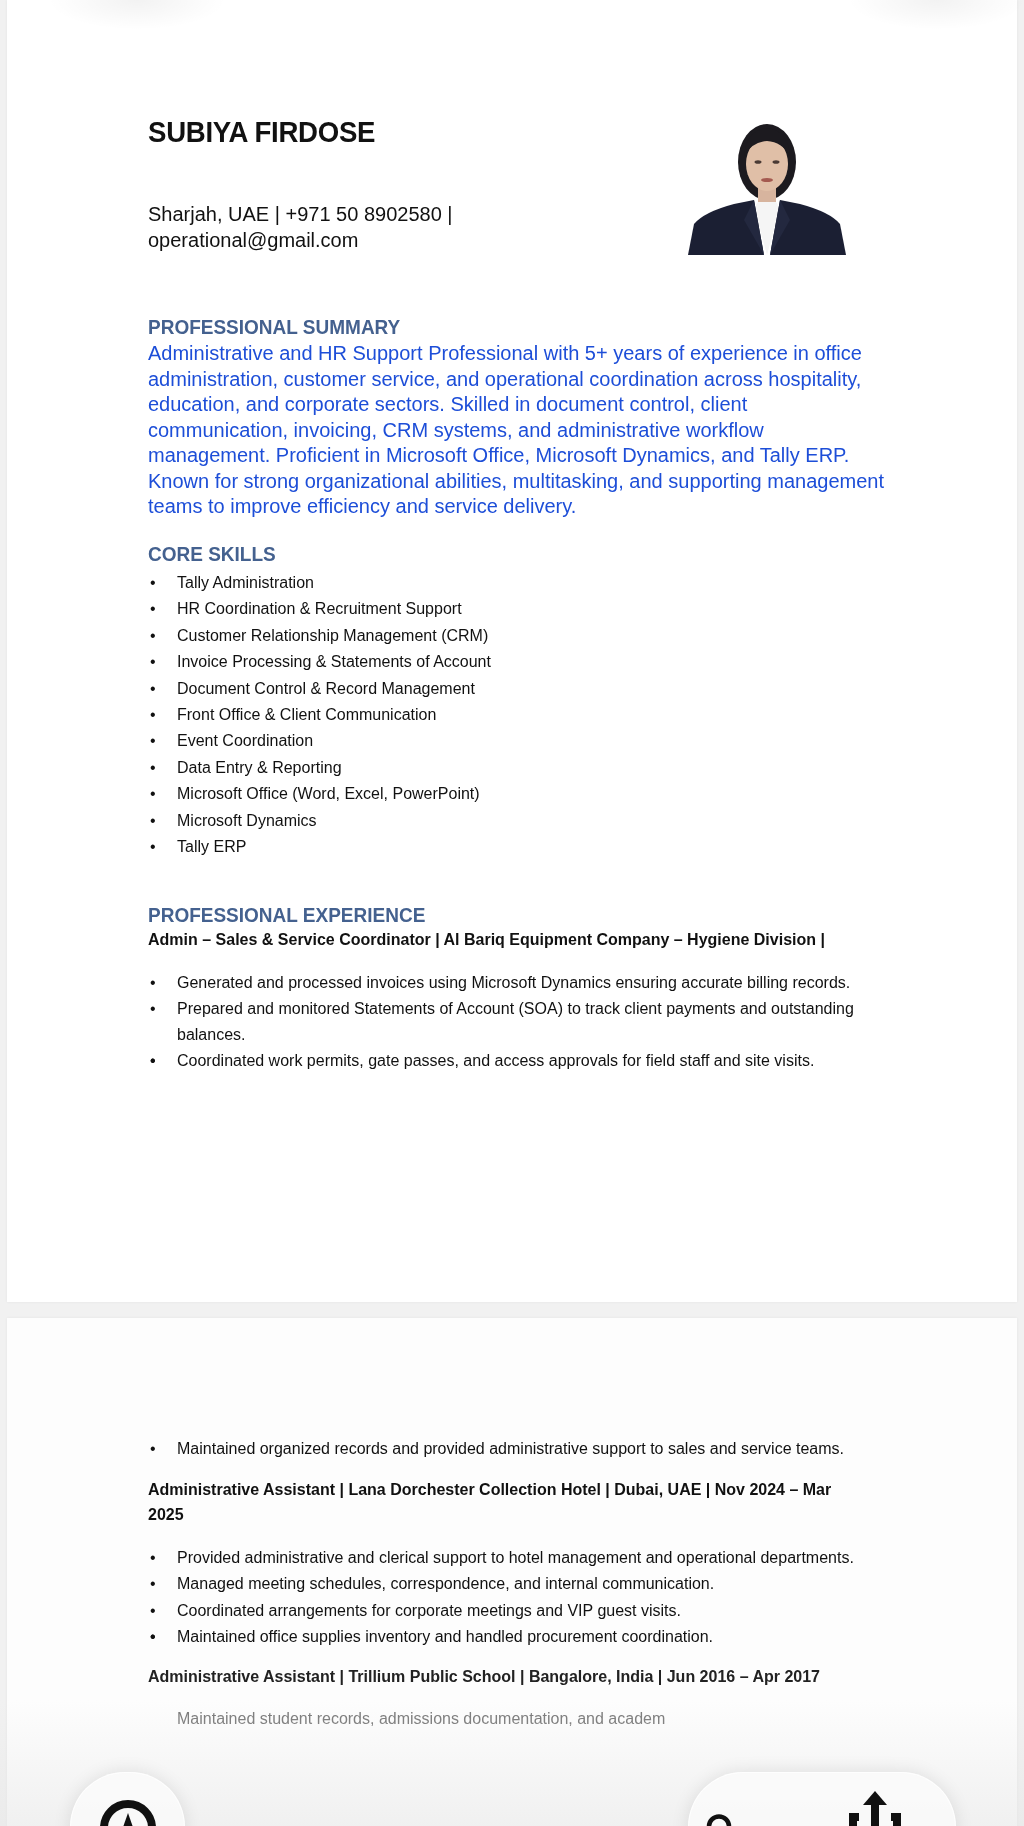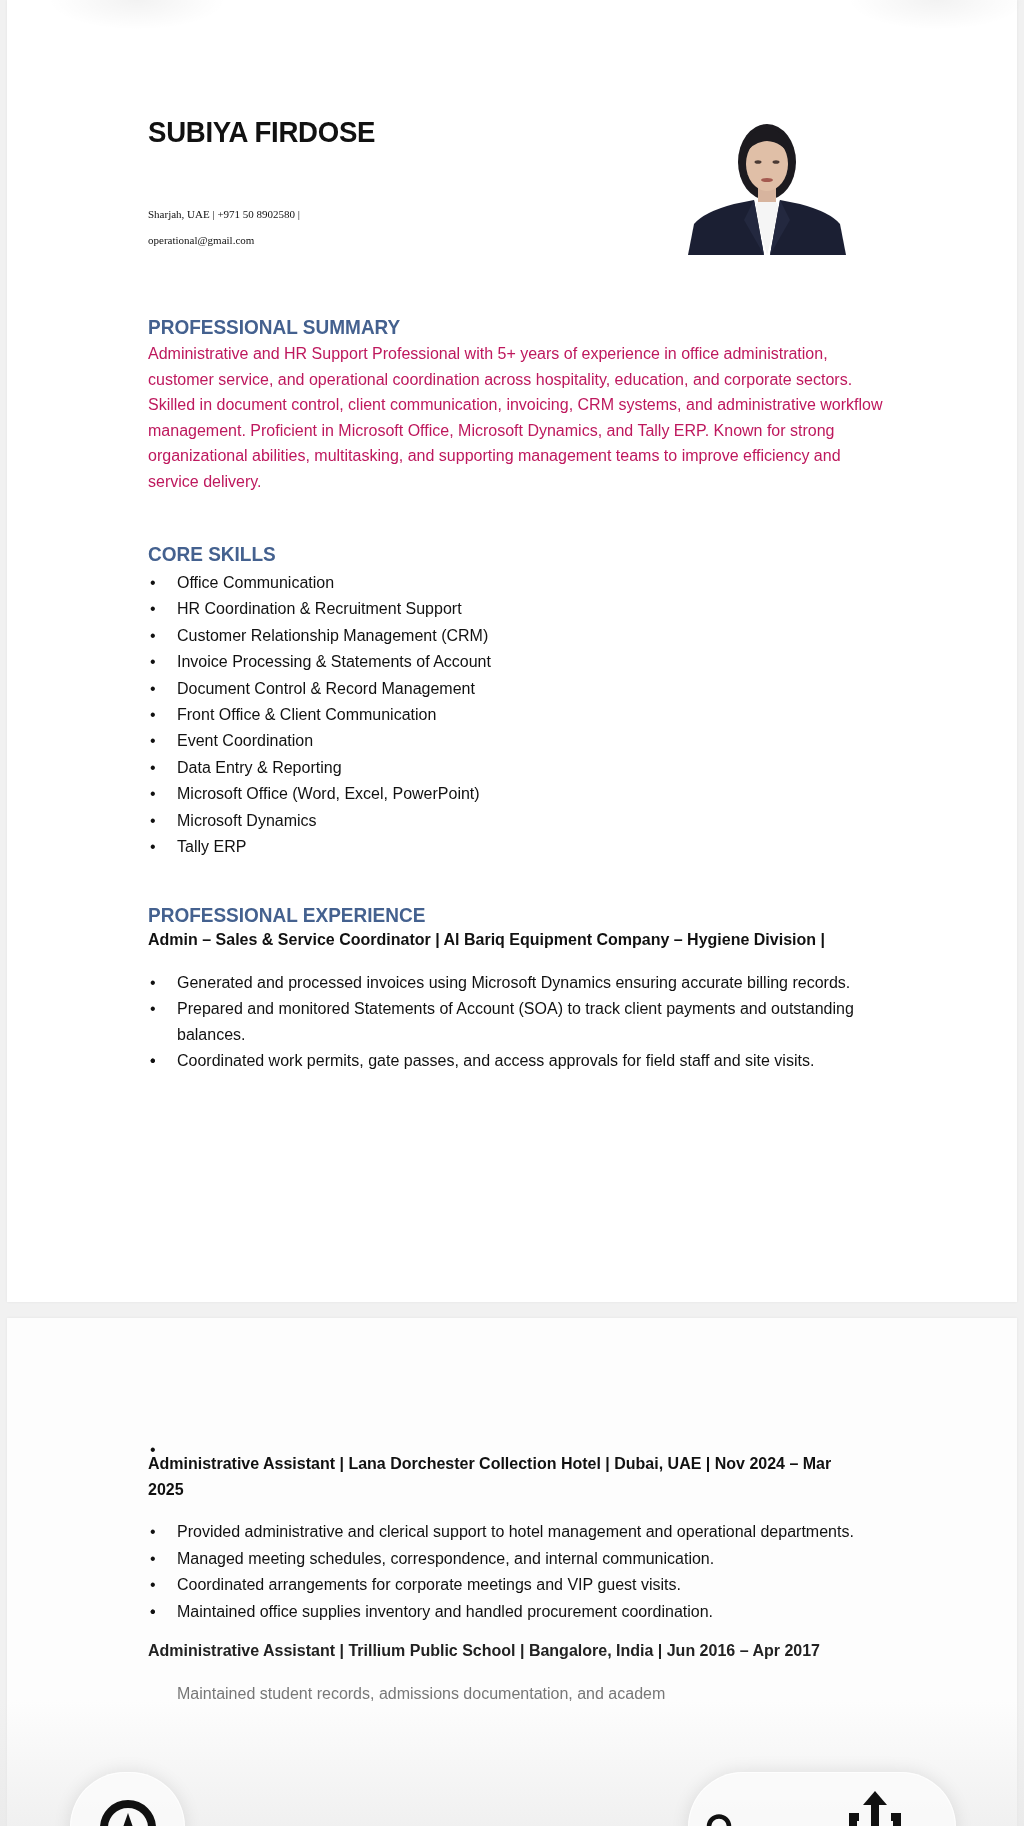--- a/index.html
+++ b/index.html
@@ -21,32 +21,32 @@
   .top-fade-right { left: 840px; }
 
   .content { position: absolute; left: 148px; width: 740px; }
 
   .name {
     position: absolute; top: 115px; left: 148px;
     font-size: 30px; font-weight: bold; letter-spacing: -0.3px; color: #111;
     transform: scaleX(0.92); transform-origin: left;
   }
   .contact {
-    position: absolute; top: 201px; left: 148px; font-size: 11px; line-height: 26px; color: #111; font-family: Liberation Serif, serif;
+    position: absolute; top: 201px; left: 148px; font-size: 20px; line-height: 26px; color: #111;
   }
   .photo {
     position: absolute; top: 112px; left: 684px; width: 166px; height: 143px; overflow: hidden;
     background: #fff;
   }
 
   .section-title {
     font-size: 20px; font-weight: bold; color: #44618f;
     transform: scaleX(0.95); transform-origin: left;
   }
-  .para { font-size: 16px; line-height: 25.5px; color: #be185d; }
+  .para { font-size: 20px; line-height: 25.5px; color: #1d4ed8; }
 
   .summary { top: 316px; }
   .summary .section-title { margin-bottom: 2px; }
 
   .skills { top: 543px; }
   .skills ul { list-style: none; margin-top: 4px; }
   .skills li { position: relative; padding-left: 29px; font-size: 16px; line-height: 26.4px; }
   .bullet { position: absolute; left: 2px; top: 0; font-size: 16px; }
 
   .experience { top: 904px; }
@@ -118,21 +118,21 @@
 </div>
 
 <section class="content summary">
   <h2 class="section-title">PROFESSIONAL SUMMARY</h2>
   <p class="para">Administrative and HR Support Professional with 5+ years of experience in office administration, customer service, and operational coordination across hospitality, education, and corporate sectors. Skilled in document control, client communication, invoicing, CRM systems, and administrative workflow management. Proficient in Microsoft Office, Microsoft Dynamics, and Tally ERP. Known for strong organizational abilities, multitasking, and supporting management teams to improve efficiency and service delivery.</p>
 </section>
 
 <section class="content skills">
   <h2 class="section-title">CORE SKILLS</h2>
   <ul>
-    <li><span class="bullet">•</span><span>Office Communication</span></li>
+    <li><span class="bullet">•</span><span>Tally Administration</span></li>
     <li><span class="bullet">•</span><span>HR Coordination &amp; Recruitment Support</span></li>
     <li><span class="bullet">•</span><span>Customer Relationship Management (CRM)</span></li>
     <li><span class="bullet">•</span><span>Invoice Processing &amp; Statements of Account</span></li>
     <li><span class="bullet">•</span><span>Document Control &amp; Record Management</span></li>
     <li><span class="bullet">•</span><span>Front Office &amp; Client Communication</span></li>
     <li><span class="bullet">•</span><span>Event Coordination</span></li>
     <li><span class="bullet">•</span><span>Data Entry &amp; Reporting</span></li>
     <li><span class="bullet">•</span><span>Microsoft Office (Word, Excel, PowerPoint)</span></li>
     <li><span class="bullet">•</span><span>Microsoft Dynamics</span></li>
     <li><span class="bullet">•</span><span>Tally ERP</span></li>
@@ -149,21 +149,21 @@
     <li><span class="bullet">•</span><span>Prepared and monitored Statements of Account (SOA) to track client payments and outstanding balances.</span></li>
     <li><span class="bullet">•</span></li>
     <li><span class="bullet">•</span><span>Coordinated work permits, gate passes, and access approvals for field staff and site visits.</span></li>
   </ul>
 </section>
 
 <div class="page page2"></div>
 
 <section class="content page2-content">
   <ul class="p2-duties">
-    <li><span class="bullet">•</span></li>
+    <li><span class="bullet">•</span><span>Maintained organized records and provided administrative support to sales and service teams.</span></li>
   </ul>
 
   <div class="job-title job2">
     <div>Administrative Assistant | Lana Dorchester Collection Hotel | Dubai, UAE | Nov 2024 – Mar</div>
     <div>2025</div>
   </div>
   <ul class="duties">
     <li><span class="bullet">•</span><span>Provided administrative and clerical support to hotel management and operational departments.</span></li>
     <li><span class="bullet">•</span><span>Managed meeting schedules, correspondence, and internal communication.</span></li>
     <li><span class="bullet">•</span><span>Coordinated arrangements for corporate meetings and VIP guest visits.</span></li>

